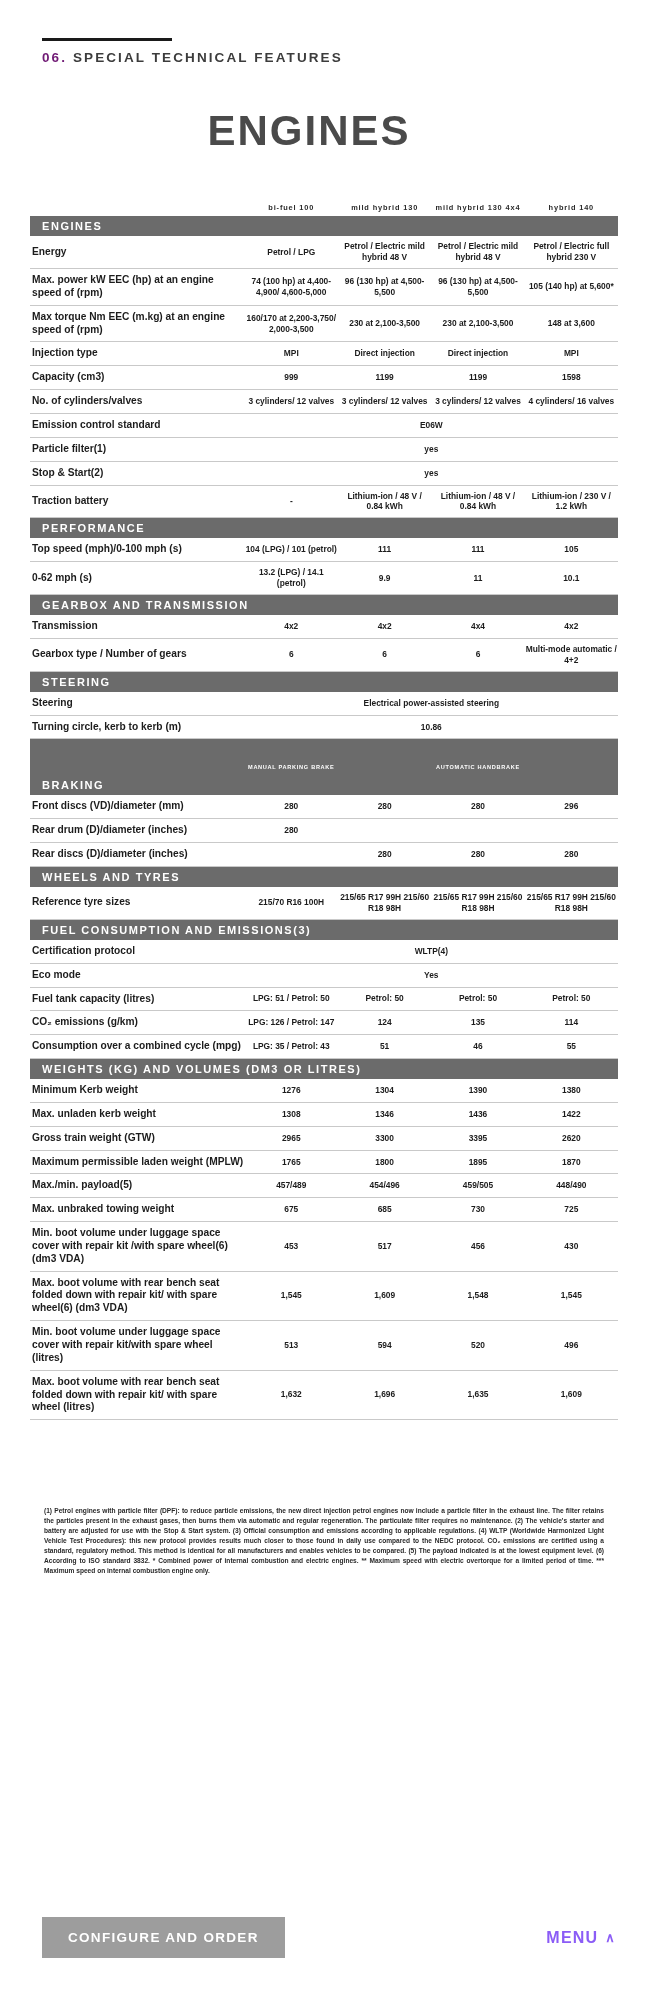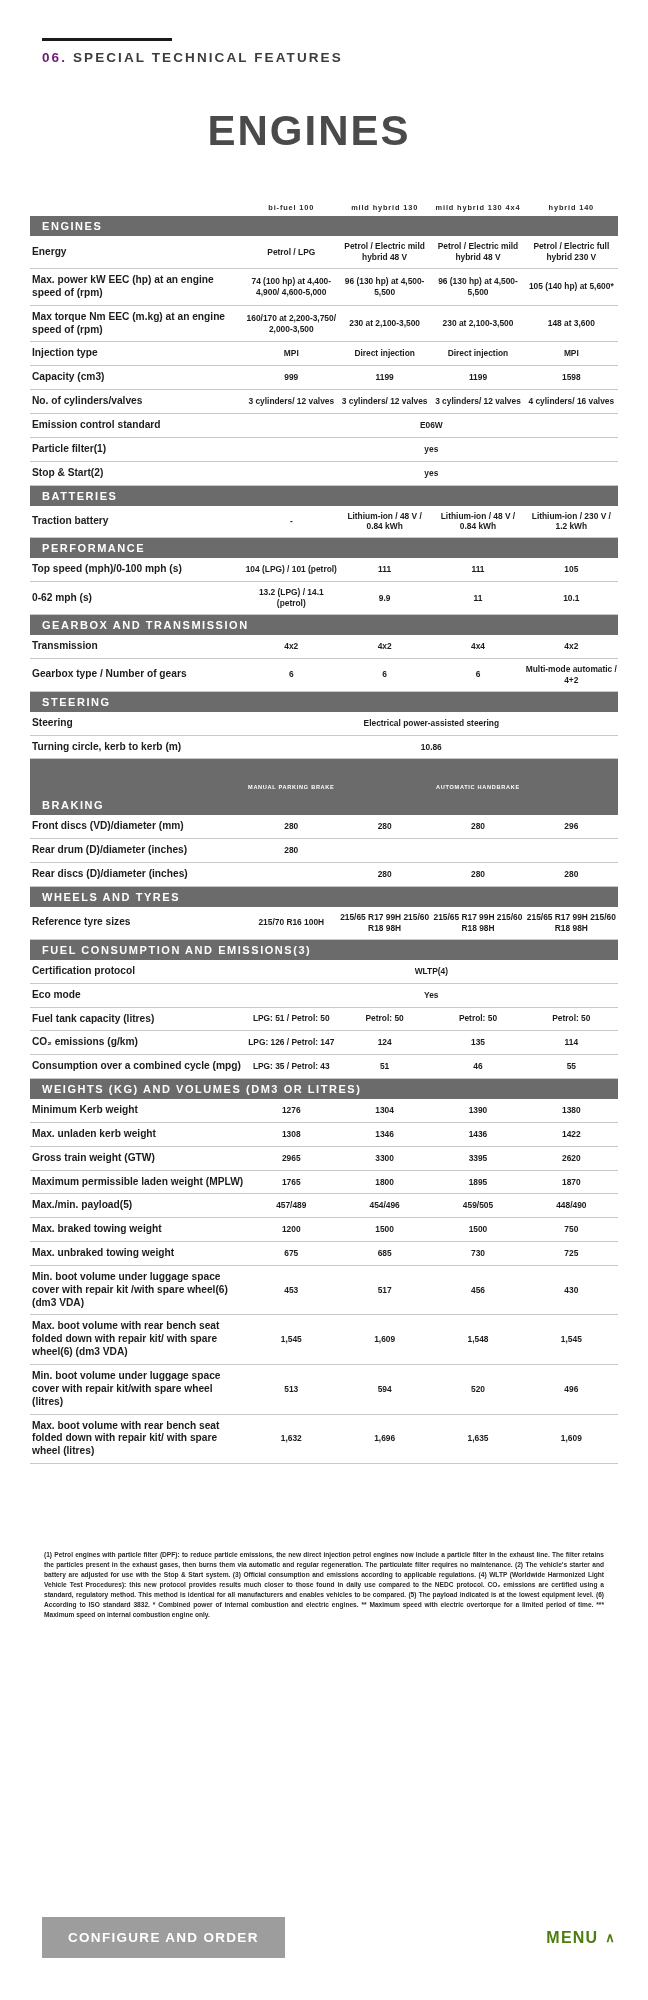--- a/index.html
+++ b/index.html
@@ -129,21 +129,21 @@
     font-size: 13.5px;
     font-weight: 700;
     letter-spacing: 1.3px;
     padding: 13px 26px;
     border: none;
     cursor: pointer;
     font-family: "Liberation Sans", sans-serif;
   }
   .menu {
     display: flex; align-items: center; gap: 7px;
-    font-size: 16px; font-weight: 700; letter-spacing: 1.2px; color: #4d7c0f;
+    font-size: 16px; font-weight: 700; letter-spacing: 1.2px; color: #8b5cf6;
     cursor: pointer;
   }
   .menu .chev { font-size: 13px; display: inline-block; }
 </style>
 </head>
 <body>
 
 <div class="page">
 
   <div class="header-block">
@@ -225,23 +225,20 @@
             <td class="val span" colspan="4">E06W</td>
           </tr>
           <tr class="data-row">
             <td class="lbl">Particle filter(1)</td>
             <td class="val span" colspan="4">yes</td>
           </tr>
           <tr class="data-row">
             <td class="lbl">Stop &amp; Start(2)</td>
             <td class="val span" colspan="4">yes</td>
           </tr>
-          <tr class="section-row">
-            <td colspan="5">BATTERIES</td>
-          </tr>
           <tr class="data-row">
             <td class="lbl">Traction battery</td>
             <td class="val">-</td>
             <td class="val">Lithium-ion / 48 V / 0.84 kWh</td>
             <td class="val">Lithium-ion / 48 V / 0.84 kWh</td>
             <td class="val">Lithium-ion / 230 V / 1.2 kWh</td>
           </tr>
           <tr class="section-row">
             <td colspan="5">PERFORMANCE</td>
           </tr>
@@ -391,27 +388,20 @@
             <td class="val">1870</td>
           </tr>
           <tr class="data-row">
             <td class="lbl">Max./min. payload(5)</td>
             <td class="val">457/489</td>
             <td class="val">454/496</td>
             <td class="val">459/505</td>
             <td class="val">448/490</td>
           </tr>
           <tr class="data-row">
-            <td class="lbl">Max. braked towing weight</td>
-            <td class="val">1200</td>
-            <td class="val">1500</td>
-            <td class="val">1500</td>
-            <td class="val">750</td>
-          </tr>
-          <tr class="data-row">
             <td class="lbl">Max. unbraked towing weight</td>
             <td class="val">675</td>
             <td class="val">685</td>
             <td class="val">730</td>
             <td class="val">725</td>
           </tr>
           <tr class="data-row">
             <td class="lbl">Min. boot volume under luggage space cover with repair kit /with spare wheel(6) (dm3 VDA)</td>
             <td class="val">453</td>
             <td class="val">517</td>

